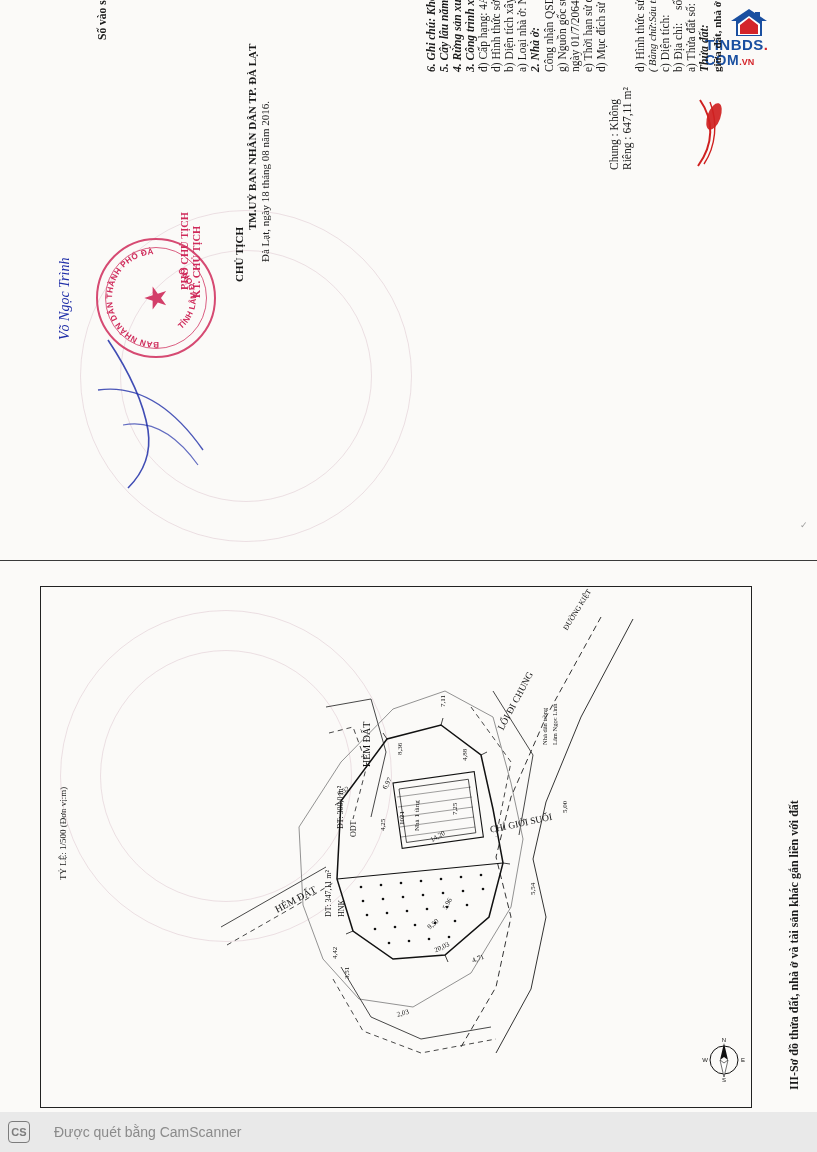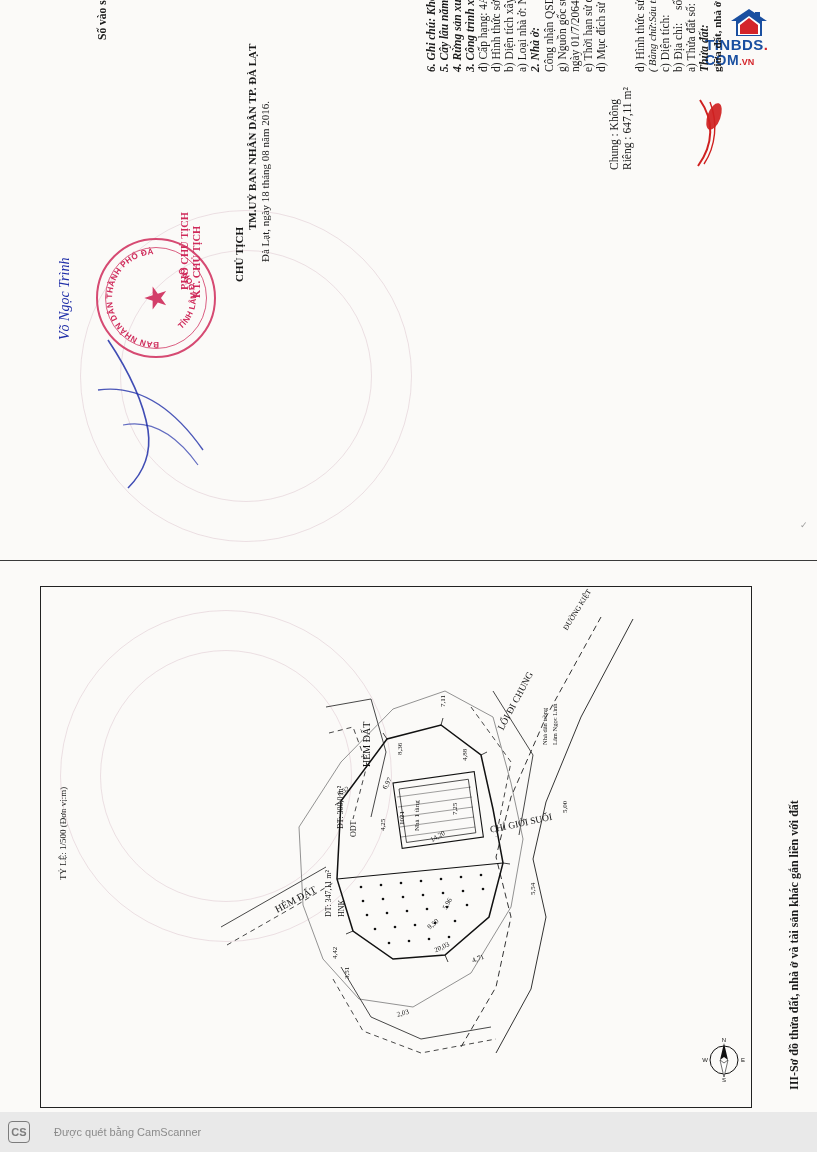--- a/index.html
+++ b/index.html
@@ -224,21 +224,21 @@
     font-size: 11px;
     font-weight: bold;
     display: flex;
     align-items: center;
     justify-content: center;
     margin-right: 24px;
   }
   .cs-text {
     color: #8b8b8b;
     font-family: "Liberation Sans", sans-serif;
-    font-size: 11px;
+    font-size: 14px;
   }
   .edge-mark {
     position: absolute;
     color: #9a9a9a;
     font-size: 9px;
   }
 </style>
 </head>
 <body>
 

